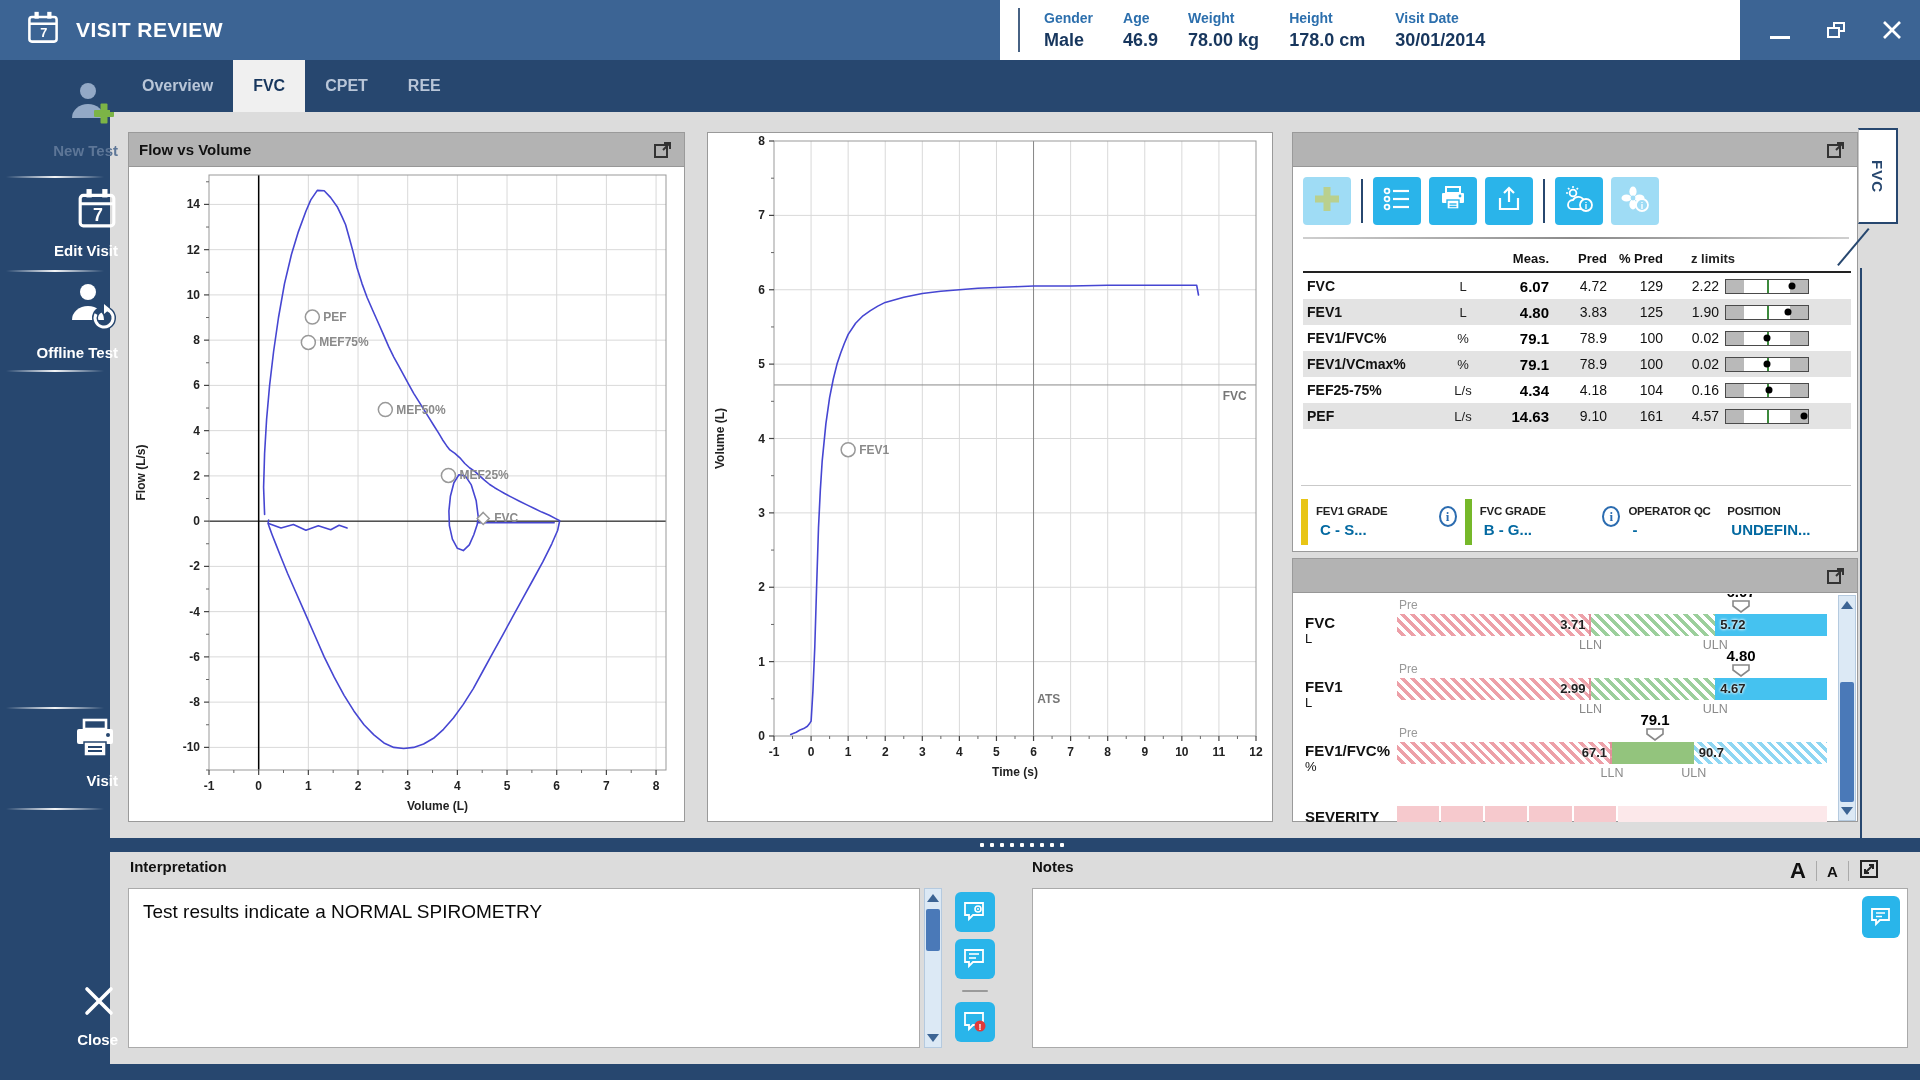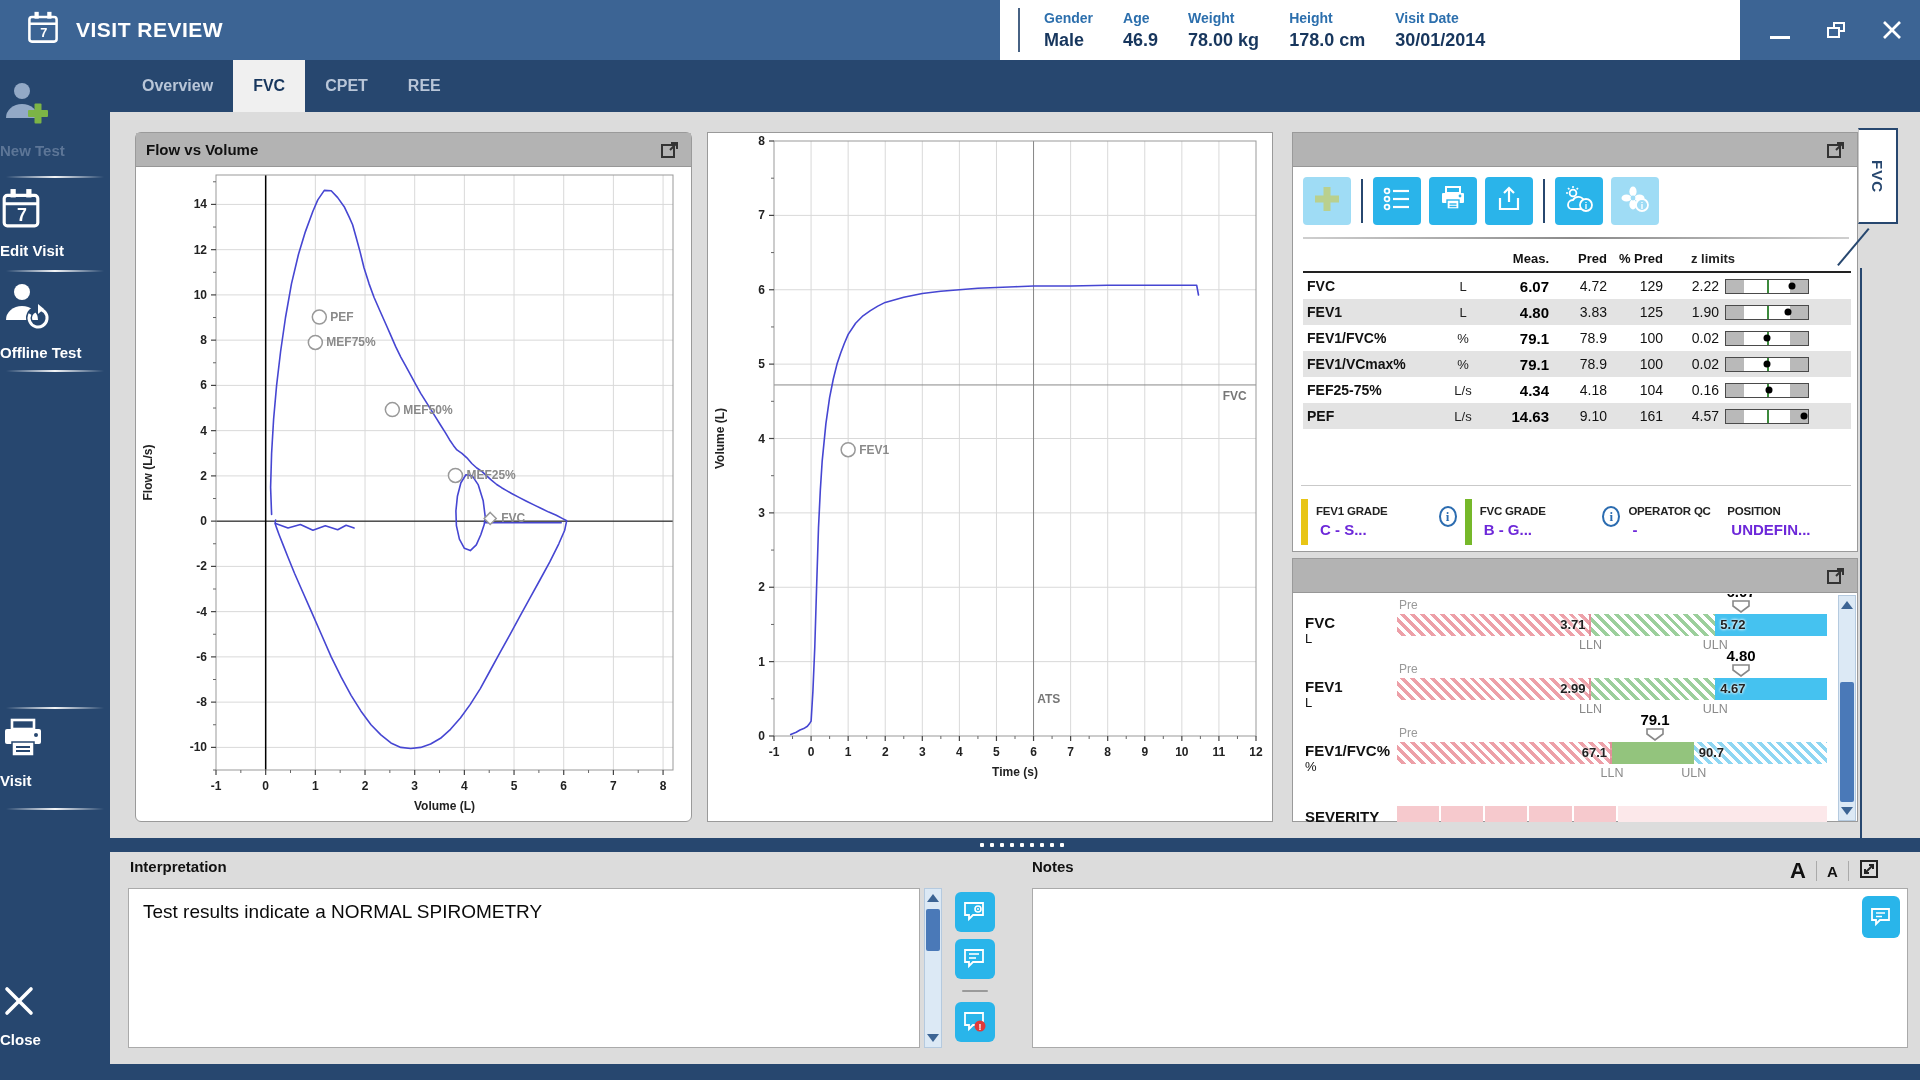--- a/index.html
+++ b/index.html
@@ -20,21 +20,21 @@
   .min-glyph { width:20px; height:3px; background:#fff; margin-top:14px; }
   .restore-glyph { position:relative; width:18px; height:16px; }
   .restore-glyph .r1 { position:absolute; right:0; top:0; width:12px; height:10px; border:2px solid #fff; }
   .restore-glyph .r2 { position:absolute; left:0; bottom:0; width:13px; height:11px; border:2px solid #fff; background:#3c6494; }
 
   
   .tabstrip { position:absolute; left:110px; top:60px; width:1810px; height:52px; background:#27476f; display:flex; align-items:stretch; padding-left:12px; }
   .tab { padding:0 20px; display:flex; align-items:center; color:#b9c6d8; font-size:16px; font-weight:bold; cursor:pointer; }
   .tab.active { background:#f0f0f0; color:#17365d; }
   .sidebar { position:absolute; left:0; top:60px; width:110px; height:1020px; background:#27476f; }
-  .sb-item { position:absolute; left:0; width:110px; text-align:left; cursor:pointer; }
+  .sb-item { position:absolute; left:8px; width:110px; text-align:right; cursor:pointer; }
   .sb-label { color:#fff; font-size:15px; font-weight:bold; margin-top:8px; }
   .sb-item.disabled .sb-label { color:#5d7697; }
   .sb-sep { position:absolute; left:6px; width:98px; height:2px;
             background:linear-gradient(to right, rgba(255,255,255,0), rgba(255,255,255,.95), rgba(255,255,255,0)); }
 
   
   .panel { position:absolute; background:#fff; border:1px solid #9a9a9a; }
   .panel-header { height:34px; background:#b3b3b3; border-bottom:1px solid #979797; display:flex; align-items:center; padding:0 10px; }
   .panel-title { font-size:15px; font-weight:bold; color:#111; }
   .panel-header .spacer { flex:1; }
@@ -68,21 +68,21 @@
   .zwidget .zg { position:absolute; top:0; height:100%; background:#b9b9b9; }
   .zwidget .zline { position:absolute; left:50%; top:0; width:2px; height:100%; background:#3c8a3c; }
   .zwidget .zdot { position:absolute; top:50%; width:7px; height:7px; border-radius:50%; background:#000; transform:translate(-50%,-50%); }
 
   
   .grades { position:absolute; left:8px; top:352px; width:550px; height:66px; display:flex; border-top:1px solid #c9c9c9; padding-top:6px; }
   .grade-cell { display:flex; align-items:center; }
   .grade-bar { width:7px; height:46px; margin-right:8px; }
   .grade-texts { display:flex; flex-direction:column; }
   .grade-label { font-size:11.5px; font-weight:bold; color:#222; letter-spacing:-0.2px; }
-  .grade-value { font-size:15px; font-weight:bold; color:#6d28d9; margin-top:4px; padding-left:4px; }
+  .grade-value { font-size:15px; font-weight:bold; color:#0369a1; margin-top:4px; padding-left:4px; }
   .info-circle { width:21px; height:21px; border:2px solid #2b6cb0; border-radius:50%; color:#2b6cb0; font-weight:bold;
                  font-size:13px; display:flex; align-items:center; justify-content:center; margin:14px 8px 0 14px; font-family:"Liberation Serif",serif; }
 
   
   .bars-body { position:absolute; left:0; top:35px; width:544px; height:228px; overflow:hidden; }
   .bar-row { position:relative; display:grid; grid-template-columns:92px 1fr; padding:4px 10px 0 12px; height:64px; }
   .bar-name { font-size:15px; font-weight:bold; color:#111; margin-top:16px; }
   .bar-unit { font-size:13px; color:#111; }
   .bar-area { position:relative; }
   .bar-pre { position:absolute; left:2px; top:0px; font-size:12px; color:#999; }
@@ -244,21 +244,21 @@
       </div>
     </div>
 
   <div class="tabstrip" id="tabstrip">
       <div class="tab">Overview</div>
       <div class="tab active">FVC</div>
       <div class="tab">CPET</div>
       <div class="tab">REE</div>
     </div>
 
-  <div class="panel" style="left:135px; top:132px; width:557px; height:690px;border-radius:6px;">
+  <div class="panel" style="left:128px; top:132px; width:557px; height:690px;">
     <div class="panel-header">
       <span class="panel-title">Flow vs Volume</span>
       <span class="spacer"></span>
       <span class="export-btn">
         <svg width="20" height="20">
             <rect x="2" y="5" width="12" height="12" fill="none" stroke="#333" stroke-width="2"></rect>
             <polyline points="11,3 17,3 17,9" fill="none" stroke="#333" stroke-width="2"></polyline>
             <line x1="10" y1="10" x2="16.5" y2="3.5" stroke="#333" stroke-width="2"></line>
           </svg>
       </span>

